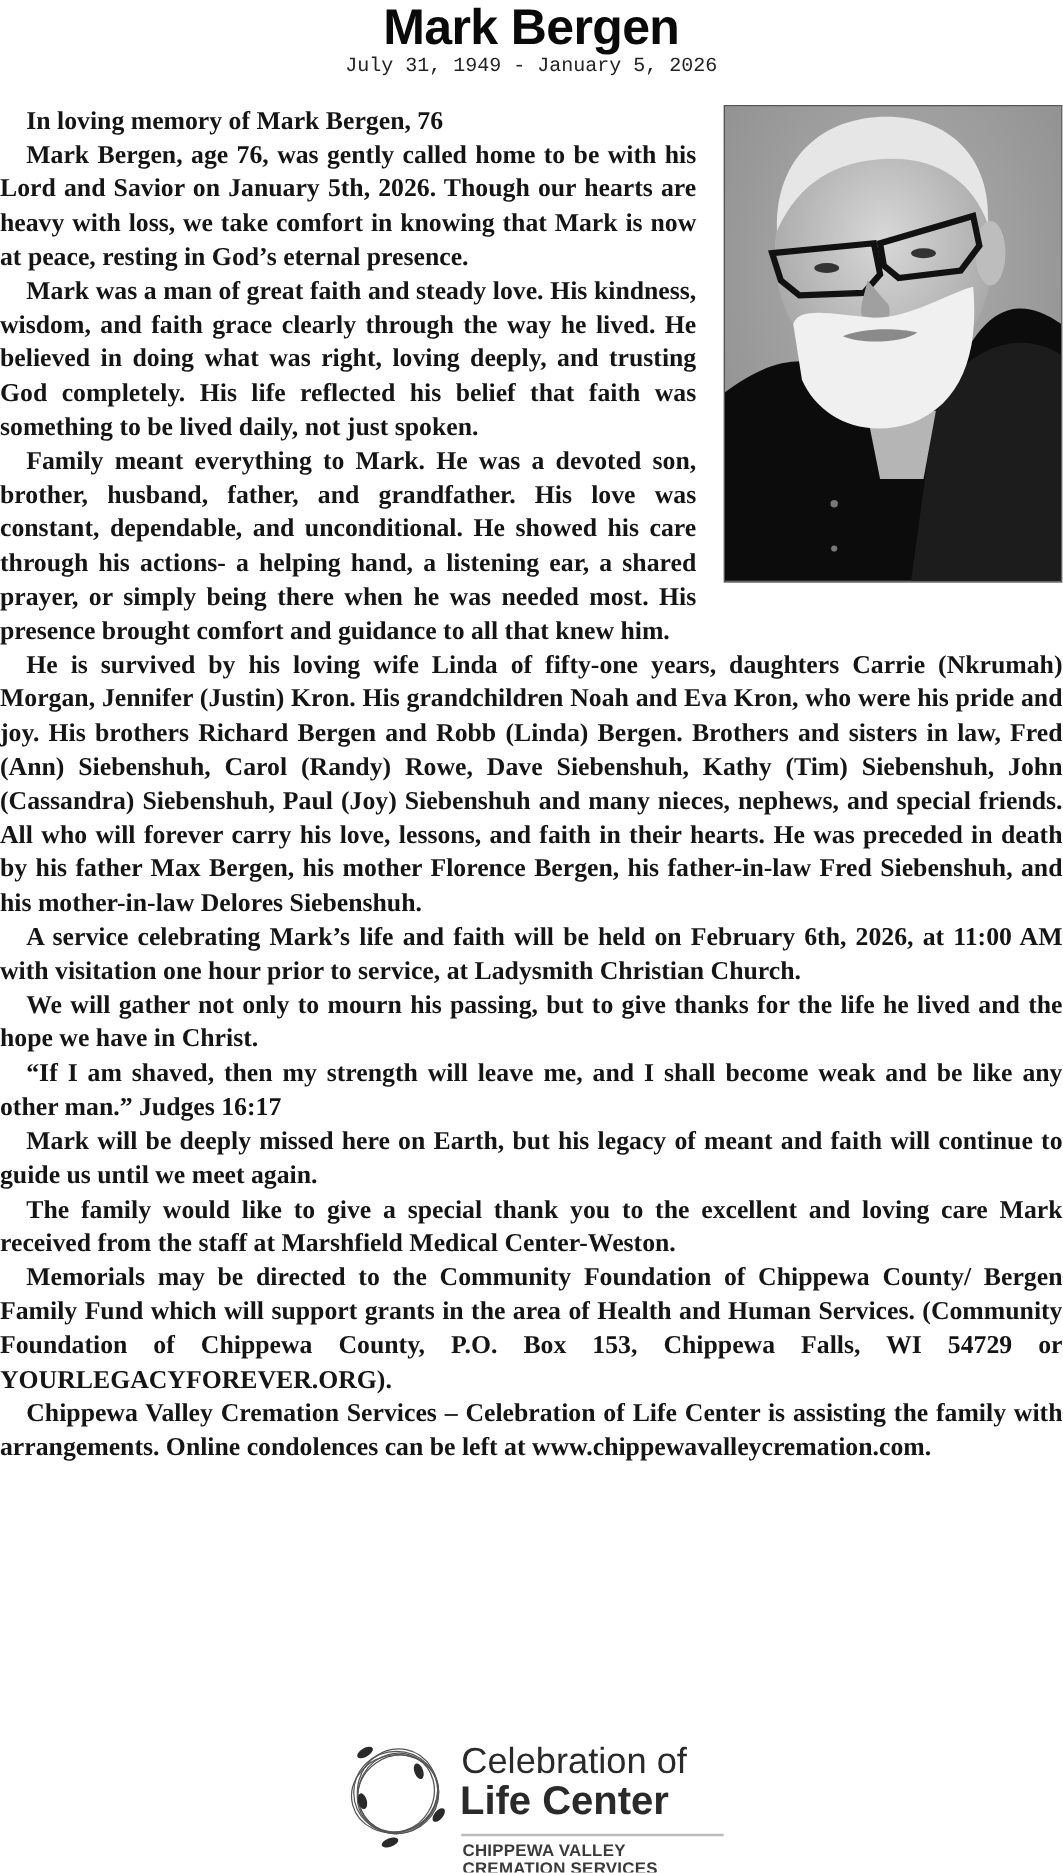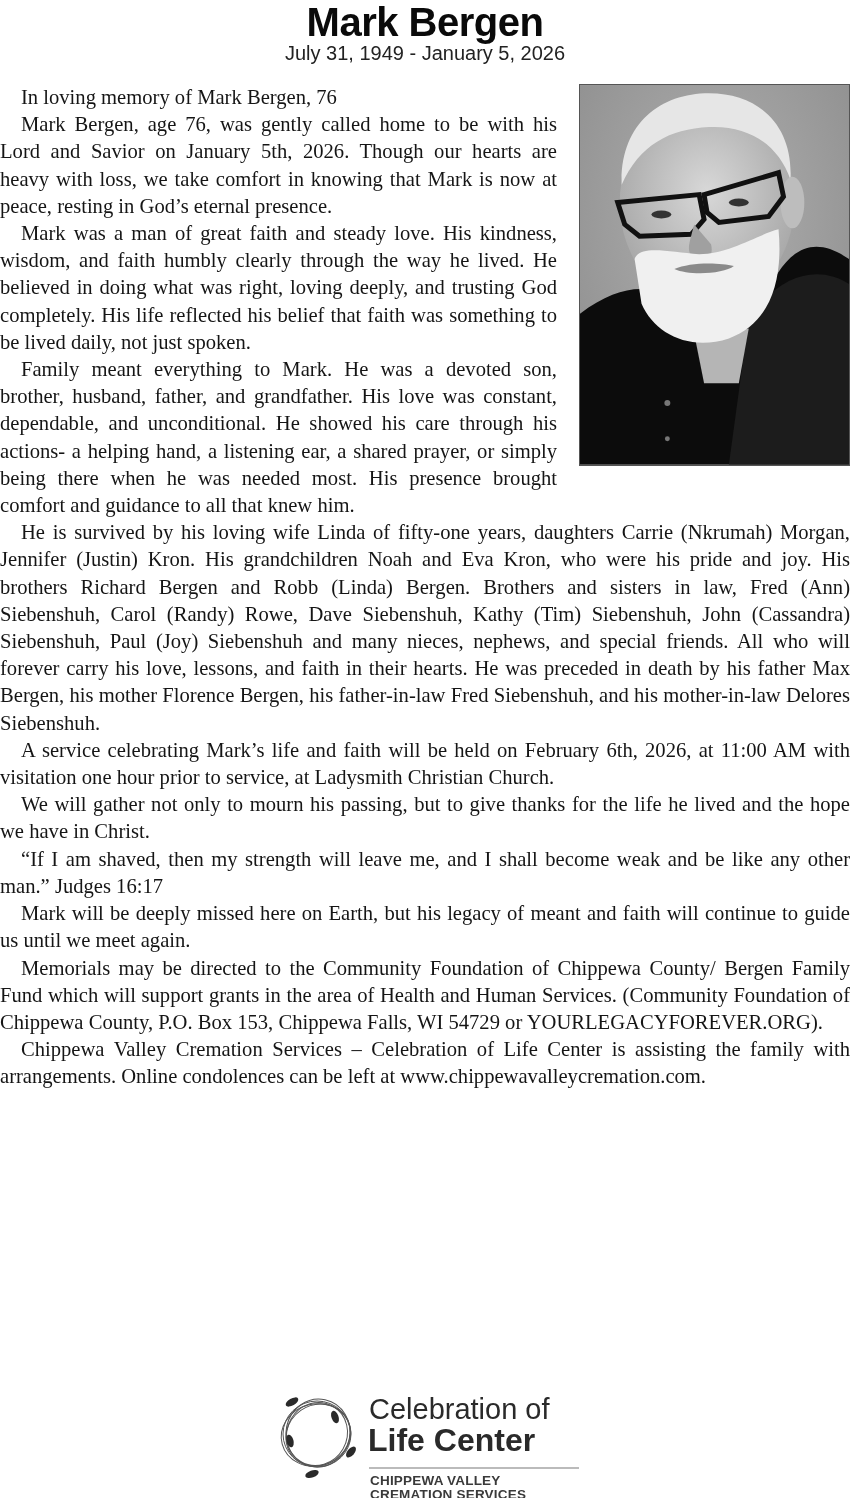--- a/index.html
+++ b/index.html
@@ -5,29 +5,29 @@
   html, body { margin: 0; padding: 0; background: #ffffff; }
   body { width: 850px; height: 1498px; overflow: hidden; position: relative; color: #111; }
   .page { position: relative; width: 850px; height: 1152px; }
   .title {
     position: absolute; left: 0; top: 0; width: 850px; text-align: center;
     font-family: "Liberation Sans", "DejaVu Sans", sans-serif; font-weight: bold;
     font-size: 40px; line-height: 44px; letter-spacing: -0.5px; color: #0a0a0a;
   }
   .dates {
     position: absolute; left: 0; top: 40px; width: 850px; text-align: center;
-    font-family: Liberation Sans, sans-serif; font-size: 20px; line-height: 26px; color: #222;
+    font-family: Liberation Mono, monospace; font-size: 16px; line-height: 26px; color: #222;
   }
   .body-text {
     position: absolute; left: 0; top: 84px; width: 850px;
     font-family: "Liberation Serif", "DejaVu Serif", serif;
     font-size: 20.6px; line-height: 27.2px; color: #151515;
     text-align: justify; hyphens: manual;
   }
-  .body-text p { margin: 0; text-indent: 21px; }
+  .body-text p { margin: 0; text-indent: 21px; font-weight: bold; }
   .photo {
     float: right; width: 271px; height: 382px; margin: 0 0 6px 22px;
     border: 1px solid #555; box-sizing: border-box; position: relative; overflow: hidden;
     background: #9a9a9a;
   }
   .photo svg { display: block; width: 100%; height: 100%; }
   .logo {
     position: absolute; left: 272px; top: 1388px; width: 310px; height: 108px;
   }
   .logo-mark { position: absolute; left: 0; top: 0; width: 90px; height: 92px; }
@@ -90,27 +90,28 @@
 
         <path d="M55 175 C60 160 90 168 120 170 C150 170 180 150 200 145 C205 200 190 240 150 255 C110 268 75 250 62 220 Z" fill="#f0f0f0"></path>
         <path d="M95 185 C110 178 140 178 155 182 C145 190 110 192 95 185 Z" fill="#8a8a8a"></path>
 
         <circle cx="88" cy="320" r="3" fill="#777"></circle>
         <circle cx="88" cy="356" r="2.5" fill="#777"></circle>
       </svg>
     </div>
     <p>In loving memory of Mark Bergen, 76</p>
     <p>Mark Bergen, age 76, was gently called home to be with his Lord and Savior on January 5th, 2026. Though our hearts are heavy with loss, we take comfort in knowing that Mark is now at peace, resting in God’s eternal pres­ence.</p>
-    <p>Mark was a man of great faith and steady love. His kindness, wisdom, and faith humbly clearly through the way he lived. He believed in doing what was right, loving deeply, and trusting God completely. His life reflected his belief that faith was something to be lived daily, not just spoken.</p>
+    <p>Mark was a man of great faith and steady love. His kindness, wisdom, and faith grace clearly through the way he lived. He believed in doing what was right, loving deeply, and trusting God completely. His life reflected his belief that faith was something to be lived daily, not just spoken.</p>
     <p>Family meant everything to Mark. He was a devot­ed son, brother, husband, father, and grandfather. His love was constant, dependable, and unconditional. He showed his care through his actions- a helping hand, a listening ear, a shared prayer, or simply being there when he was needed most. His presence brought comfort and guidance to all that knew him.</p>
     <p>He is survived by his loving wife Linda of fifty-one years, daughters Carrie (Nk­rumah) Morgan, Jennifer (Justin) Kron. His grandchildren Noah and Eva Kron, who were his pride and joy. His brothers Richard Bergen and Robb (Linda) Bergen. Broth­ers and sisters in law, Fred (Ann) Siebenshuh, Carol (Randy) Rowe, Dave Siebenshuh, Kathy (Tim) Siebenshuh, John (Cassandra) Siebenshuh, Paul (Joy) Siebenshuh and many nieces, nephews, and special friends. All who will forever carry his love, lessons, and faith in their hearts. He was preceded in death by his father Max Bergen, his moth­er Florence Bergen, his father-in-law Fred Siebenshuh, and his mother-in-law Delores Siebenshuh.</p>
     <p>A service celebrating Mark’s life and faith will be held on February 6th, 2026, at 11:00 AM with visitation one hour prior to service, at Ladysmith Christian Church.</p>
     <p>We will gather not only to mourn his passing, but to give thanks for the life he lived and the hope we have in Christ.</p>
     <p>“If I am shaved, then my strength will leave me, and I shall become weak and be like any other man.” Judges 16:17</p>
     <p>Mark will be deeply missed here on Earth, but his legacy of meant and faith will contin­ue to guide us until we meet again.</p>
+    <p>The family would like to give a special thank you to the excellent and loving care Mark received from the staff at Marshfield Medical Center-Weston.</p>
     <p>Memorials may be directed to the Community Foundation of Chippewa County/ Bergen Family Fund which will support grants in the area of Health and Human Ser­vices. (Community Foundation of Chippewa County, P.O. Box 153, Chippewa Falls, WI 54729 or YOURLEGACYFOREVER.ORG).</p>
     <p>Chippewa Valley Cremation Services – Celebration of Life Center is assisting the family with arrangements.  Online condolences can be left at www.chippewavalleycre­mation.com.</p>
   </div>
 
   <div class="logo">
     <svg class="logo-mark" viewBox="0 0 90 92" xmlns="http://www.w3.org/2000/svg">
       <g fill="none" stroke="#555" stroke-width="1">
         <ellipse cx="45" cy="46" rx="34" ry="33"></ellipse>
         <ellipse cx="46" cy="45" rx="32" ry="34" transform="rotate(12 46 45)"></ellipse>
         <ellipse cx="44" cy="47" rx="35" ry="31" transform="rotate(-15 44 47)"></ellipse>

